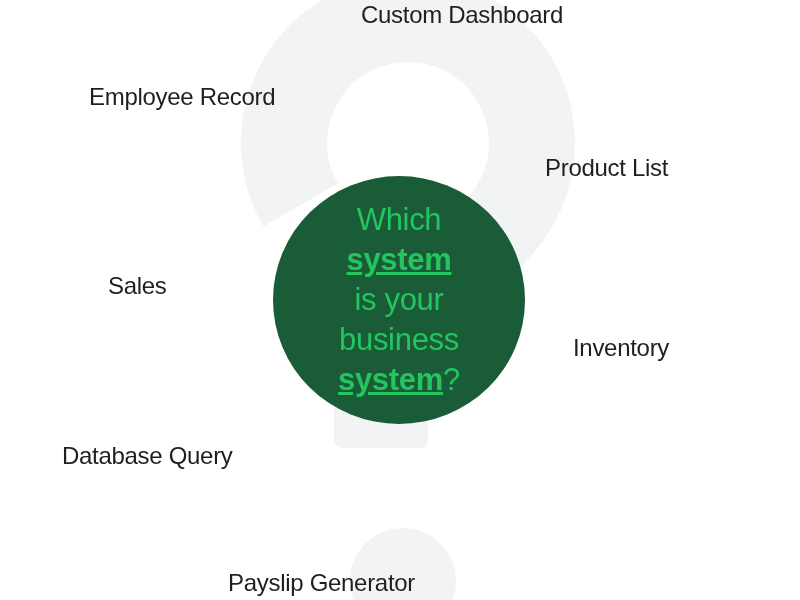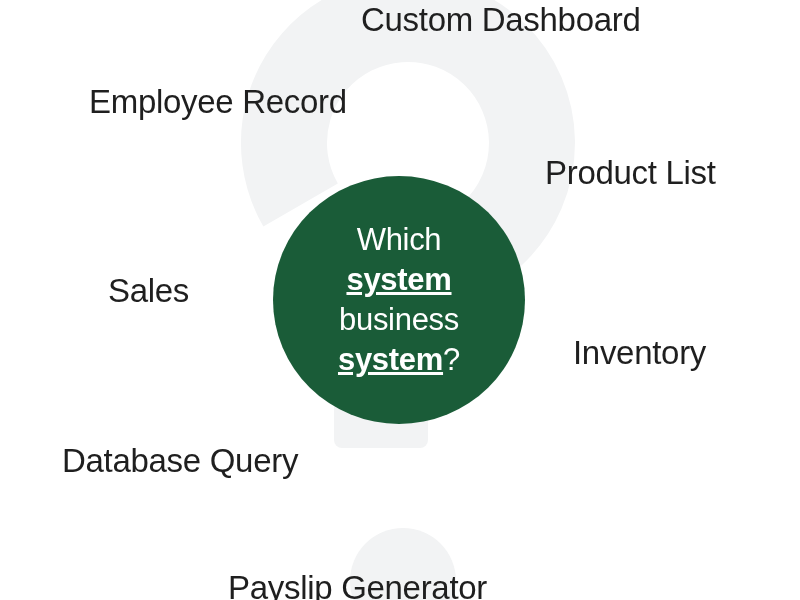--- a/index.html
+++ b/index.html
@@ -22,21 +22,21 @@
     position: absolute;
     left: 0; top: 0;
     width: 800px; height: 600px;
     z-index: 0;
   }
   
   .label {
     position: absolute;
     z-index: 2;
     color: #1f1f1f;
-    font-size: 33px;
+    font-size: 24px;
     line-height: 1.15;
     letter-spacing: -0.3px;
     white-space: nowrap;
   }
   .label-custom-dashboard { left: 361px; top: 1px; }
   .label-employee-record  { left: 89px;  top: 83px; }
   .label-product-list     { left: 545px; top: 154px; text-align: right; }
   .label-sales            { left: 108px; top: 272px; }
   .label-inventory        { left: 573px; top: 334px; text-align: center; }
   .label-database-query   { left: 62px;  top: 442px; }
@@ -49,21 +49,21 @@
     width: 252px; height: 248px;
     border-radius: 50%;
     background: #1a5c38;
     z-index: 1;
     display: flex;
     align-items: center;
     justify-content: center;
   }
   #circle-text {
     text-align: center;
-    color: #ffffff;
+    color: #22c55e;
     font-size: 31px;
     line-height: 40px;
     letter-spacing: -0.3px;
   }
   #circle-text .bold { font-weight: 700; text-decoration: underline; }
 </style>
 </head>
 <body>
 
 <div id="slide">
@@ -87,20 +87,23 @@
 
   <div id="center-circle">
     <div id="circle-text">
       <div>
         <span>Which</span>
       </div>
       <div>
         <span class="bold">system</span>
       </div>
       <div>
+        <span>is your</span>
+      </div>
+      <div>
         <span>business</span>
       </div>
       <div>
         <span class="bold">system</span><span>?</span>
       </div>
     </div>
   </div>
 
 </div>
 

